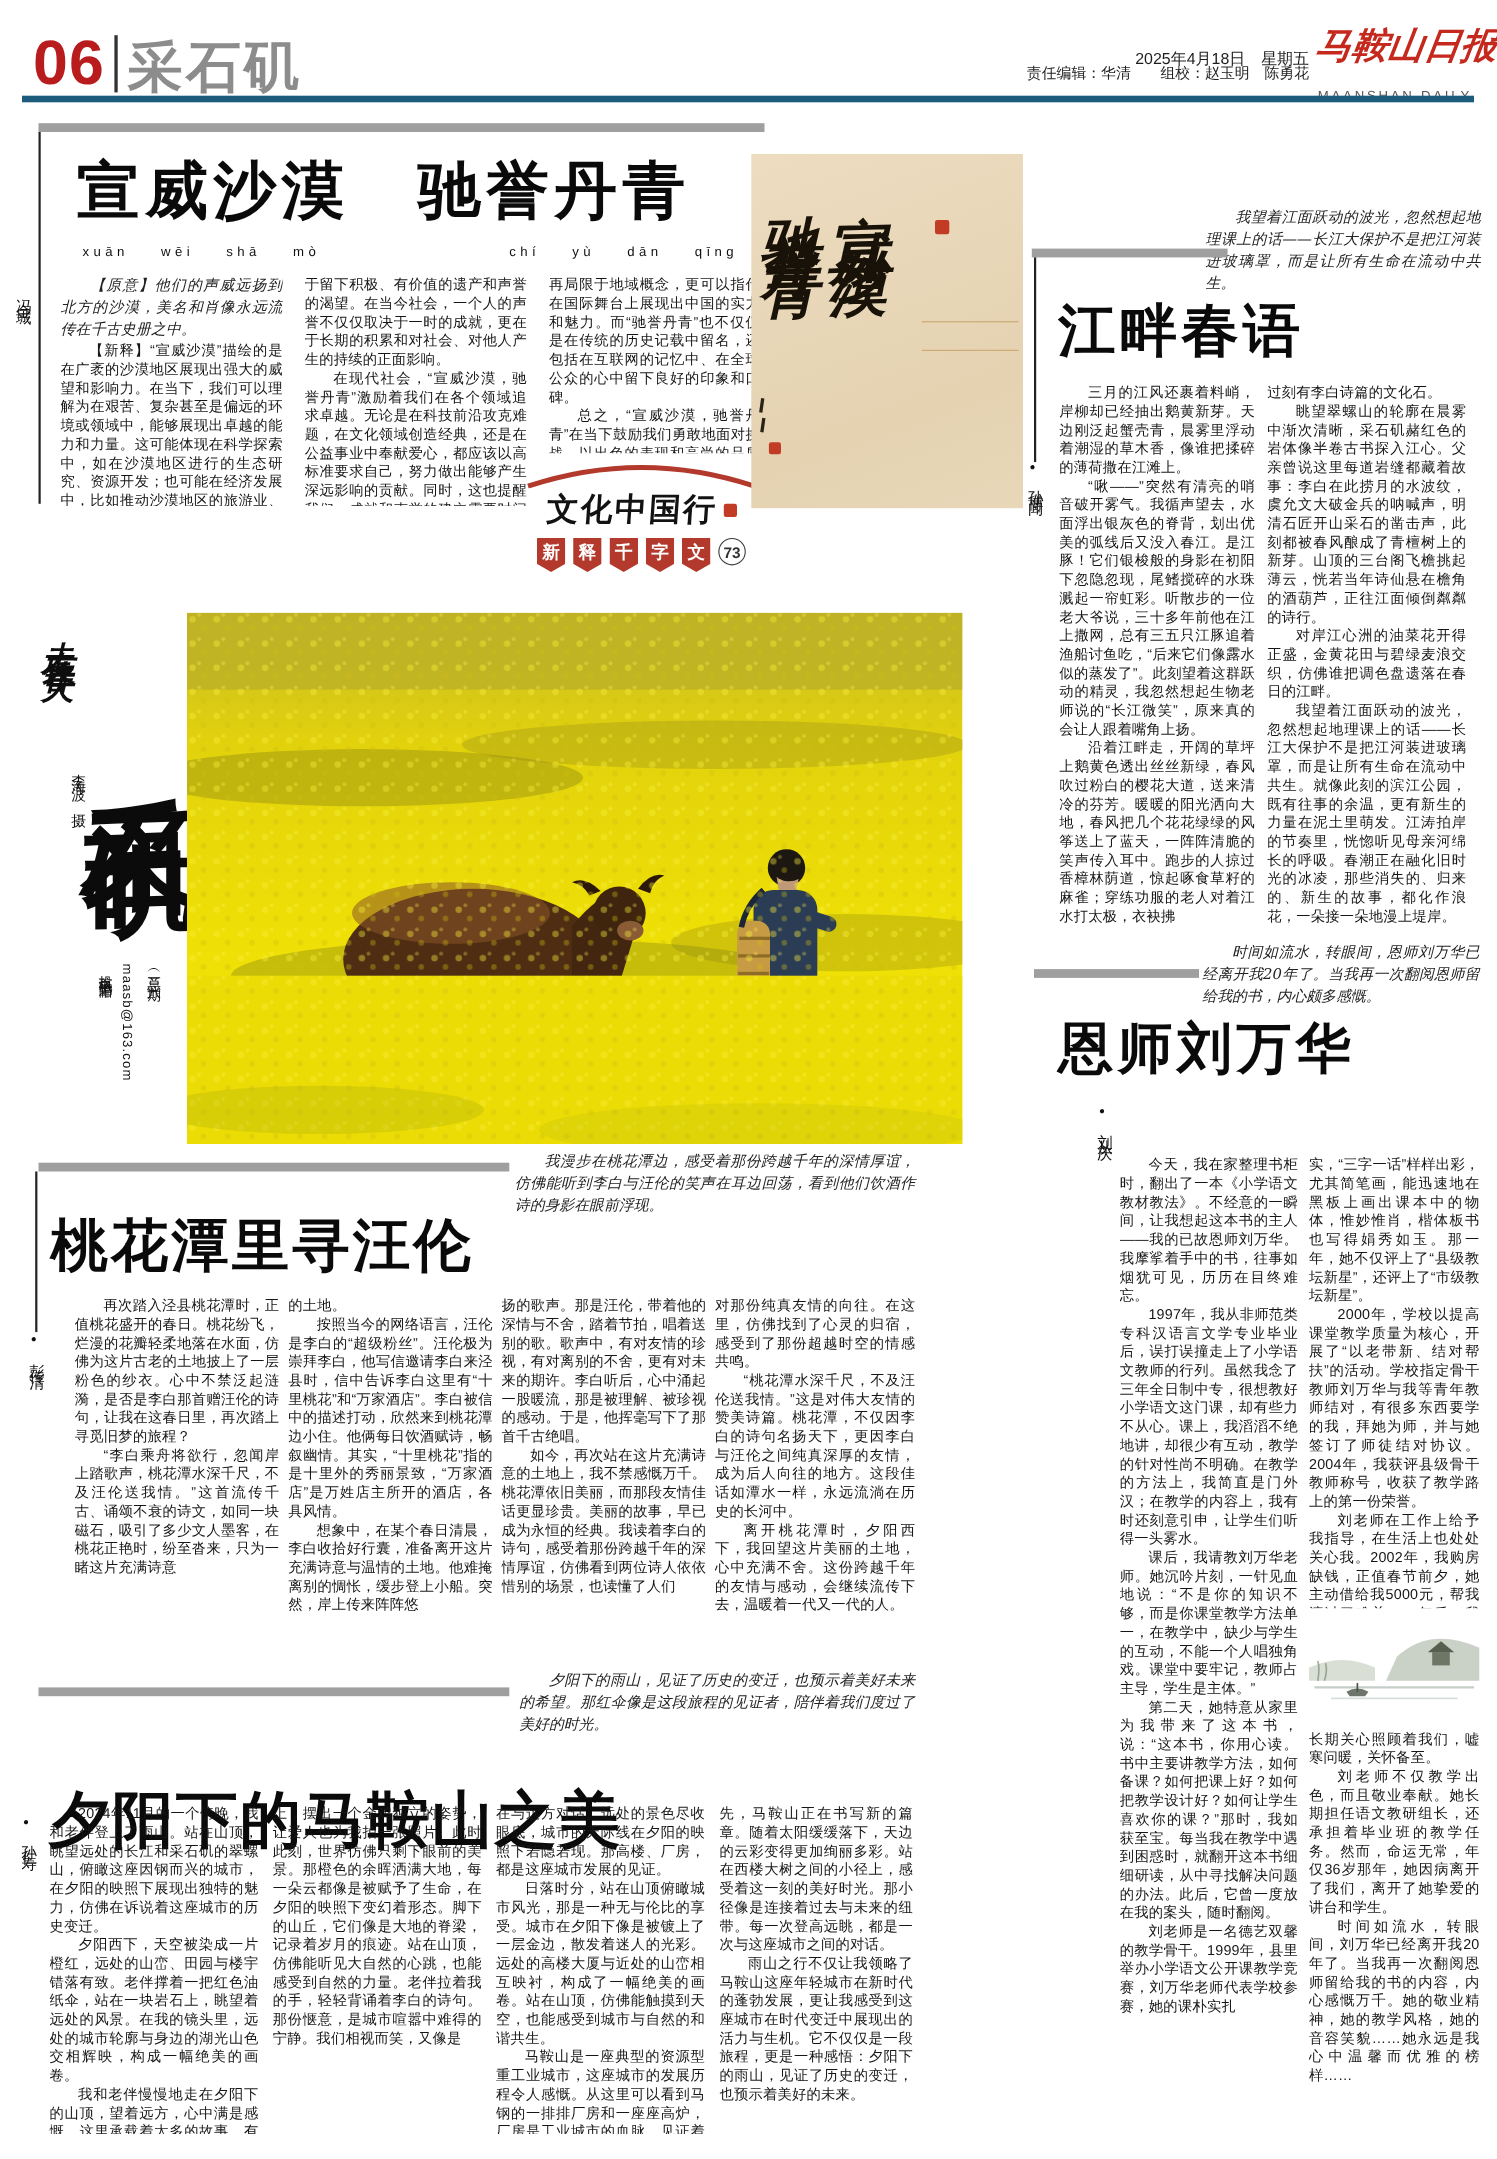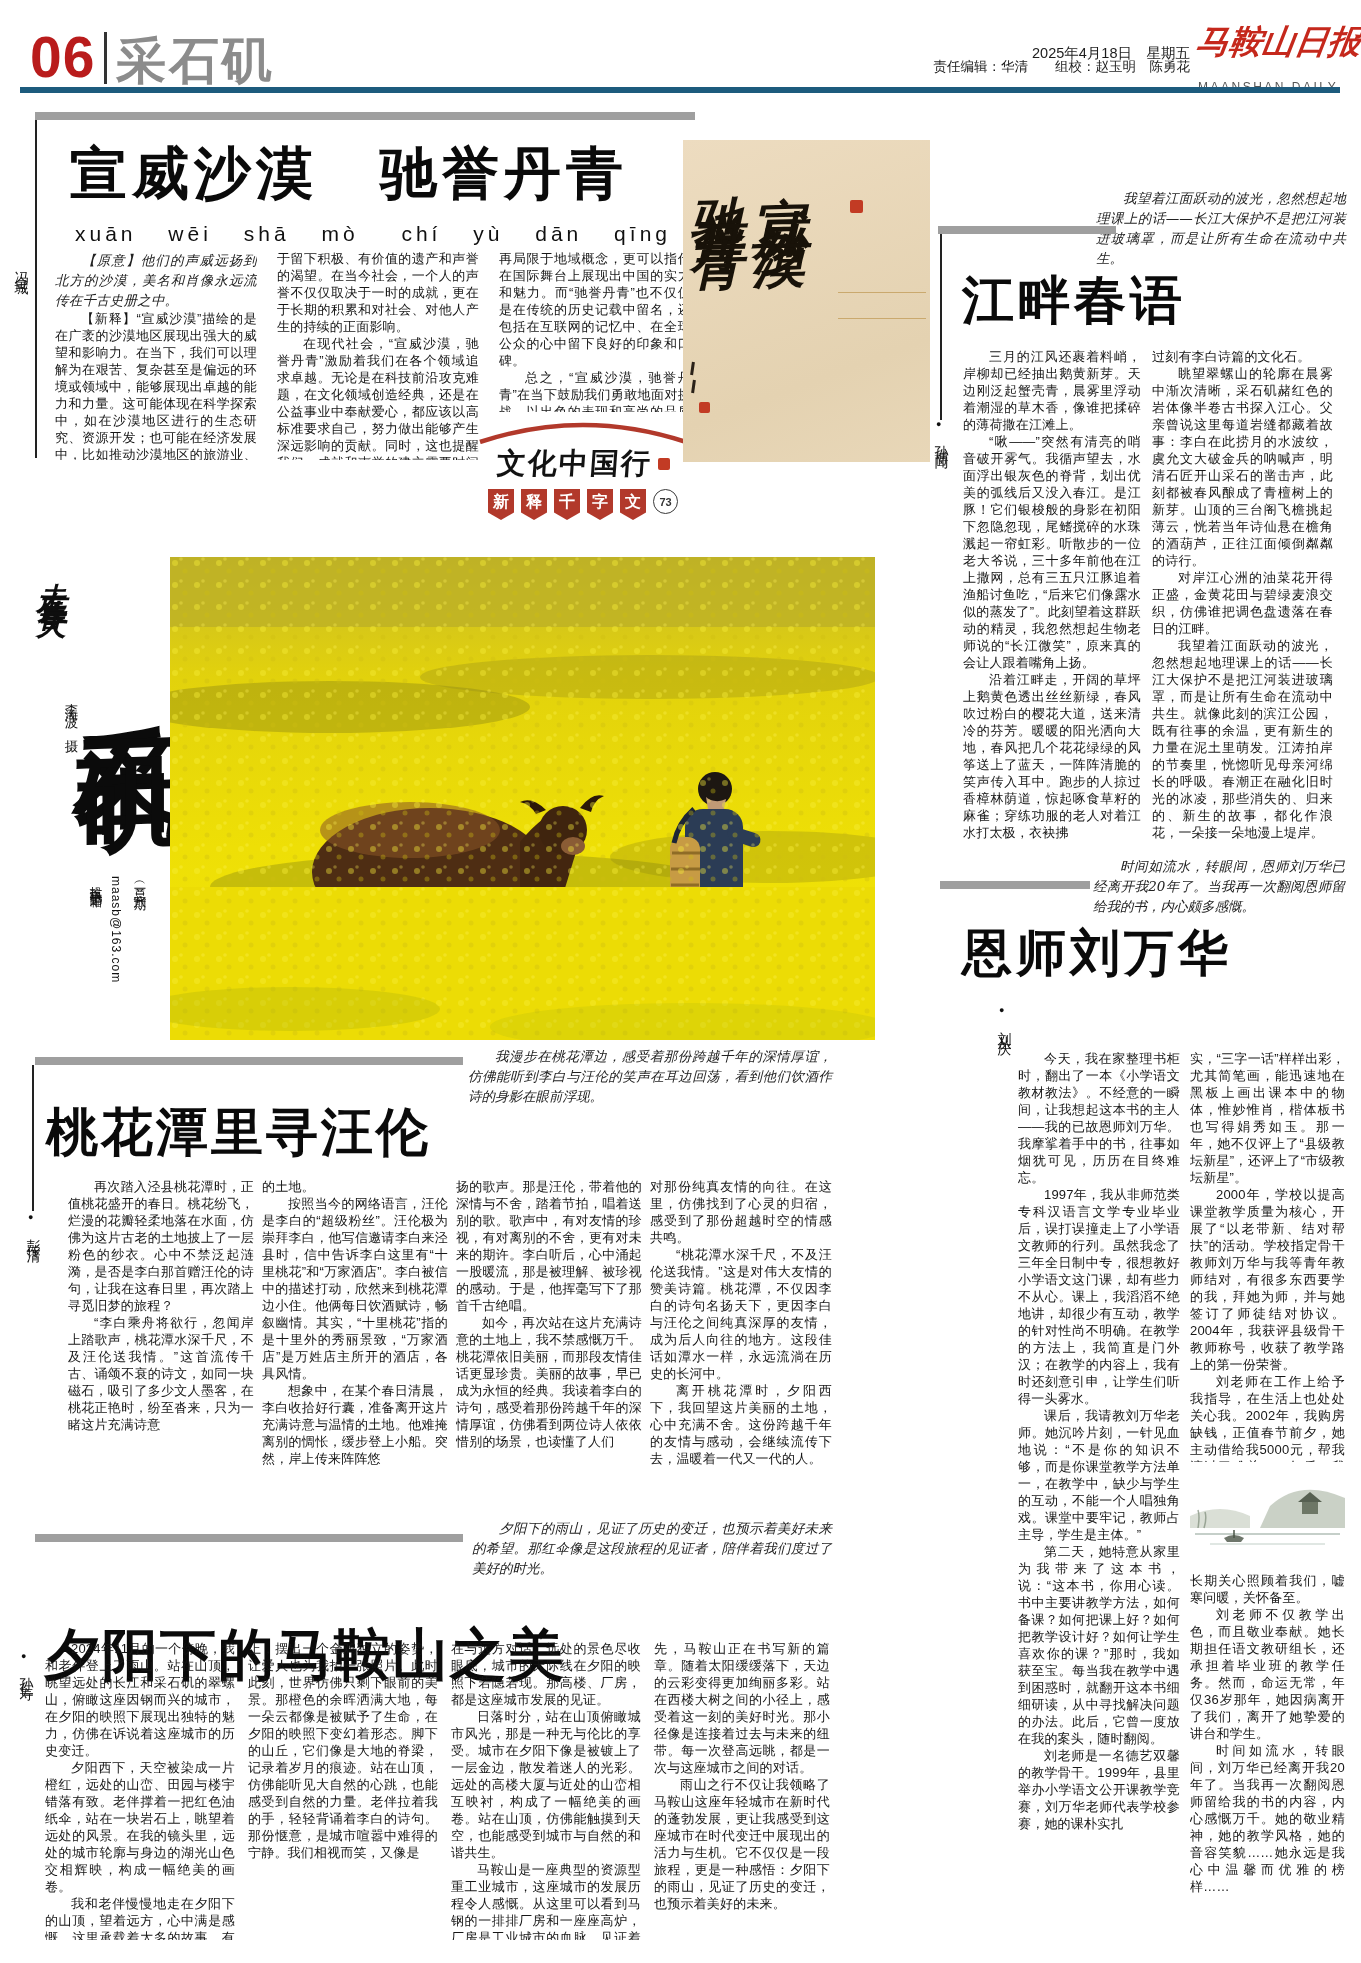--- a/index.html
+++ b/index.html
@@ -23,21 +23,21 @@
   .vrule{background:#222;width:2px;}
   .headline{font-weight:900;color:#0a0a0a;white-space:nowrap;font-family:"Liberation Sans",sans-serif;}
   .col{text-align:justify;font-size:13px;line-height:17px;overflow:hidden;letter-spacing:.2px;color:#161616;}
   .para{margin:0;text-indent:2em;}
   .para.cont{text-indent:0;}
   .lede{font-family:"DejaVu Serif",serif;font-style:italic;text-align:justify;
     color:#222;font-size:13.5px;line-height:20px;}
   .lede .para{text-indent:2em;}
   .author-v{writing-mode:vertical-rl;font-size:14px;letter-spacing:5px;color:#111;}
   .author-dot{font-size:9px;color:#111;line-height:9px;}
-  .pinyin-row{display:flex;justify-content:space-between;font-size:21px;color:#101010;}
+  .pinyin-row{display:flex;justify-content:space-between;font-size:12px;color:#101010;}
   .pinyin-row span{letter-spacing:4px;word-spacing:22px;}
   
   .slogan{writing-mode:vertical-rl;font-family:"DejaVu Serif",serif;font-style:italic;
     font-weight:700;font-size:30px;letter-spacing:10px;color:#0e0e0e;}
   .photographer{writing-mode:vertical-rl;font-size:13.5px;letter-spacing:6px;color:#111;}
   .masthead-calli{writing-mode:vertical-rl;font-family:"DejaVu Serif",serif;font-weight:900;
     font-size:104px;color:#0b0b0b;transform:skewY(-2deg);letter-spacing:18px;line-height:1;}
   .issue-v,.email-v,.email-label-v{writing-mode:vertical-rl;font-size:12.5px;color:#111;letter-spacing:2px;}
   .email-v{font-size:12px;letter-spacing:1px;}
   
@@ -47,21 +47,21 @@
   .seal{background:#c23b24;border-radius:2px;}
   .guide-line{background:#caa96e;height:1px;}
   .sig-stroke{background:#2a2118;width:3px;height:13px;transform:rotate(8deg);}
   
   .culture-title{font-family:"DejaVu Serif",serif;font-weight:900;font-size:29px;color:#121212;
     letter-spacing:2px;white-space:nowrap;transform:skewX(-4deg);}
   .flag{width:26px;height:31px;background:#b2392b;color:#fff;font-weight:700;font-size:16px;
     display:flex;align-items:flex-start;justify-content:center;padding-top:3px;box-sizing:border-box;
     clip-path:polygon(0 0,100% 0,100% 76%,50% 100%,0 76%);}
   .series-circle{width:23px;height:23px;border:1.6px solid #3a3a3a;border-radius:50%;
-    display:flex;align-items:center;justify-content:center;font-size:11px;font-weight:700;color:#333;}
+    display:flex;align-items:center;justify-content:center;font-size:14px;font-weight:700;color:#333;}
   .caption{font-family:"DejaVu Serif",serif;font-style:italic;font-size:13.5px;line-height:20px;
     text-align:justify;color:#222;}
   .caption .para{text-indent:2em;}
 </style>
 </head>
 <body>
 
 <div class="abs page-num" style="left:30px;top:24px;">06</div>
 <div class="abs hdr-divider" style="left:104px;top:32px;height:52px;"></div>
 <div class="abs section-name" style="left:116px;top:28px;">采石矶</div>

